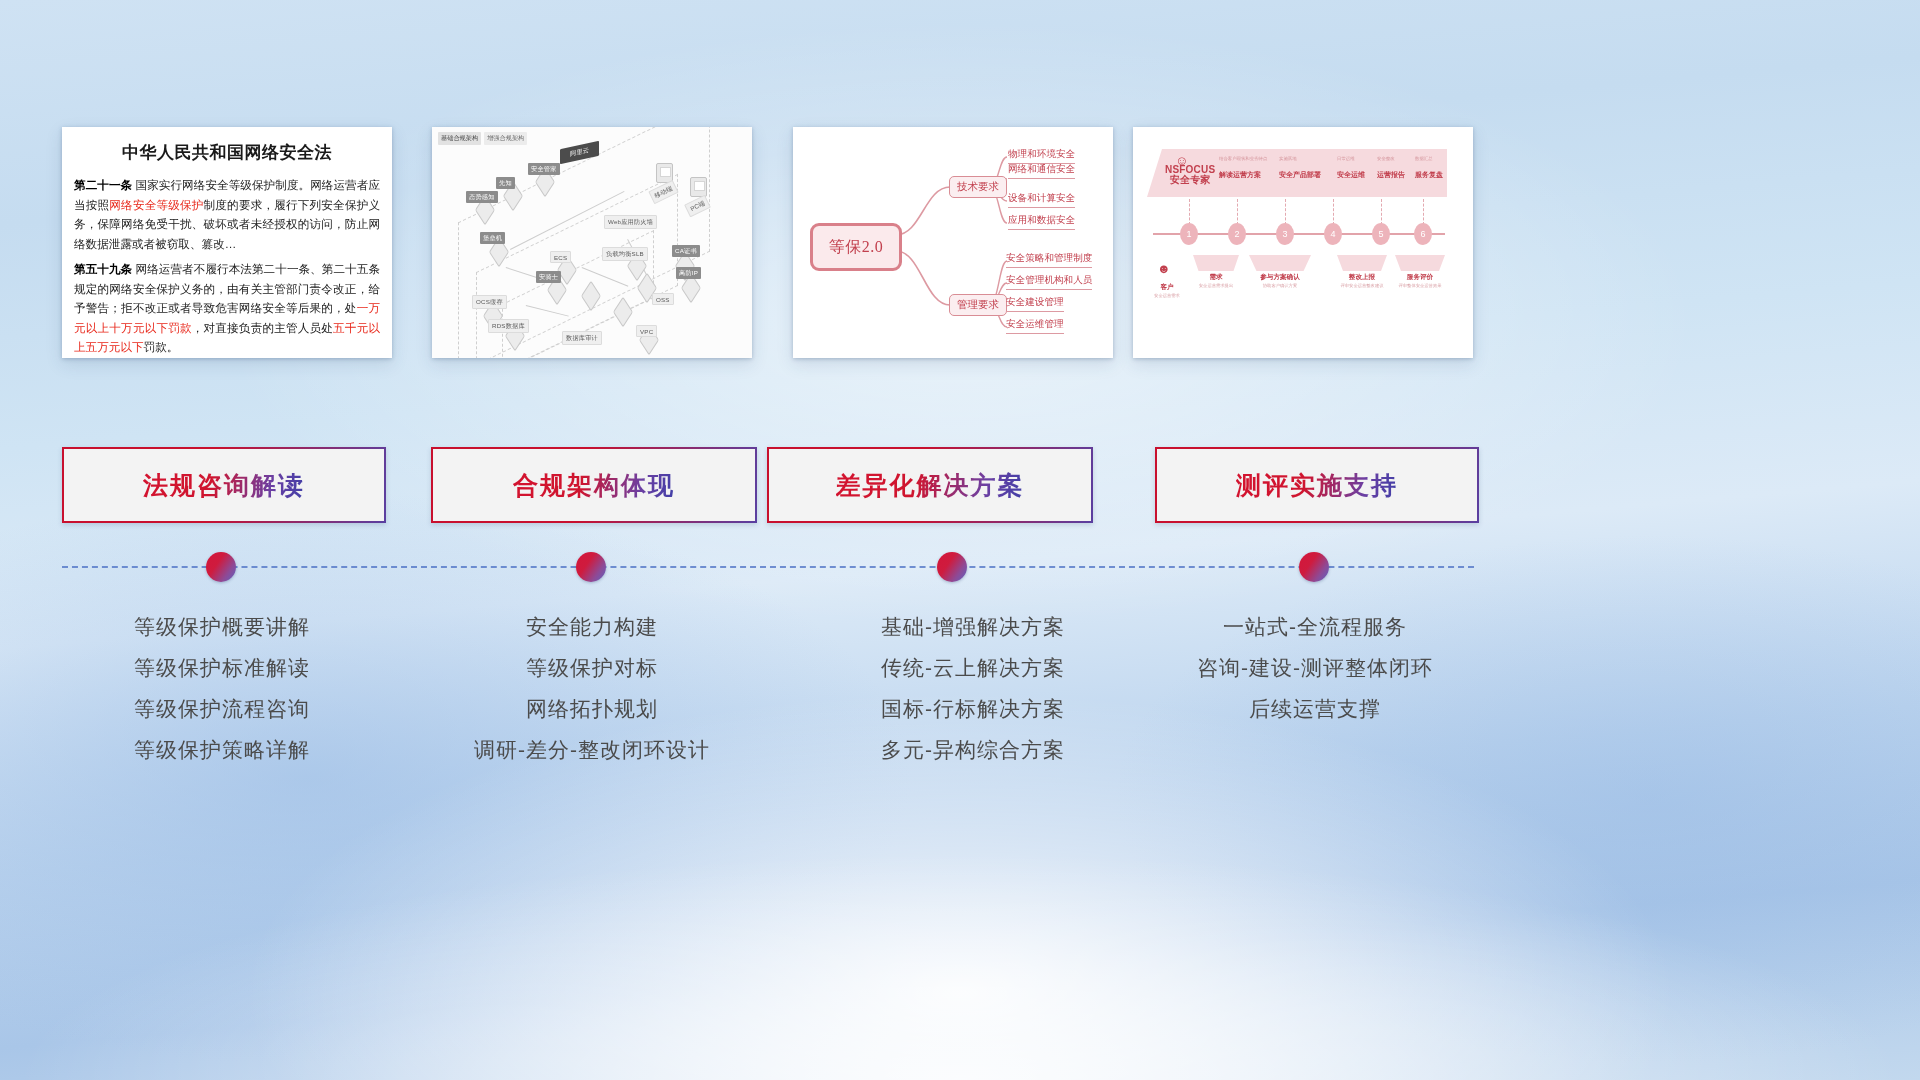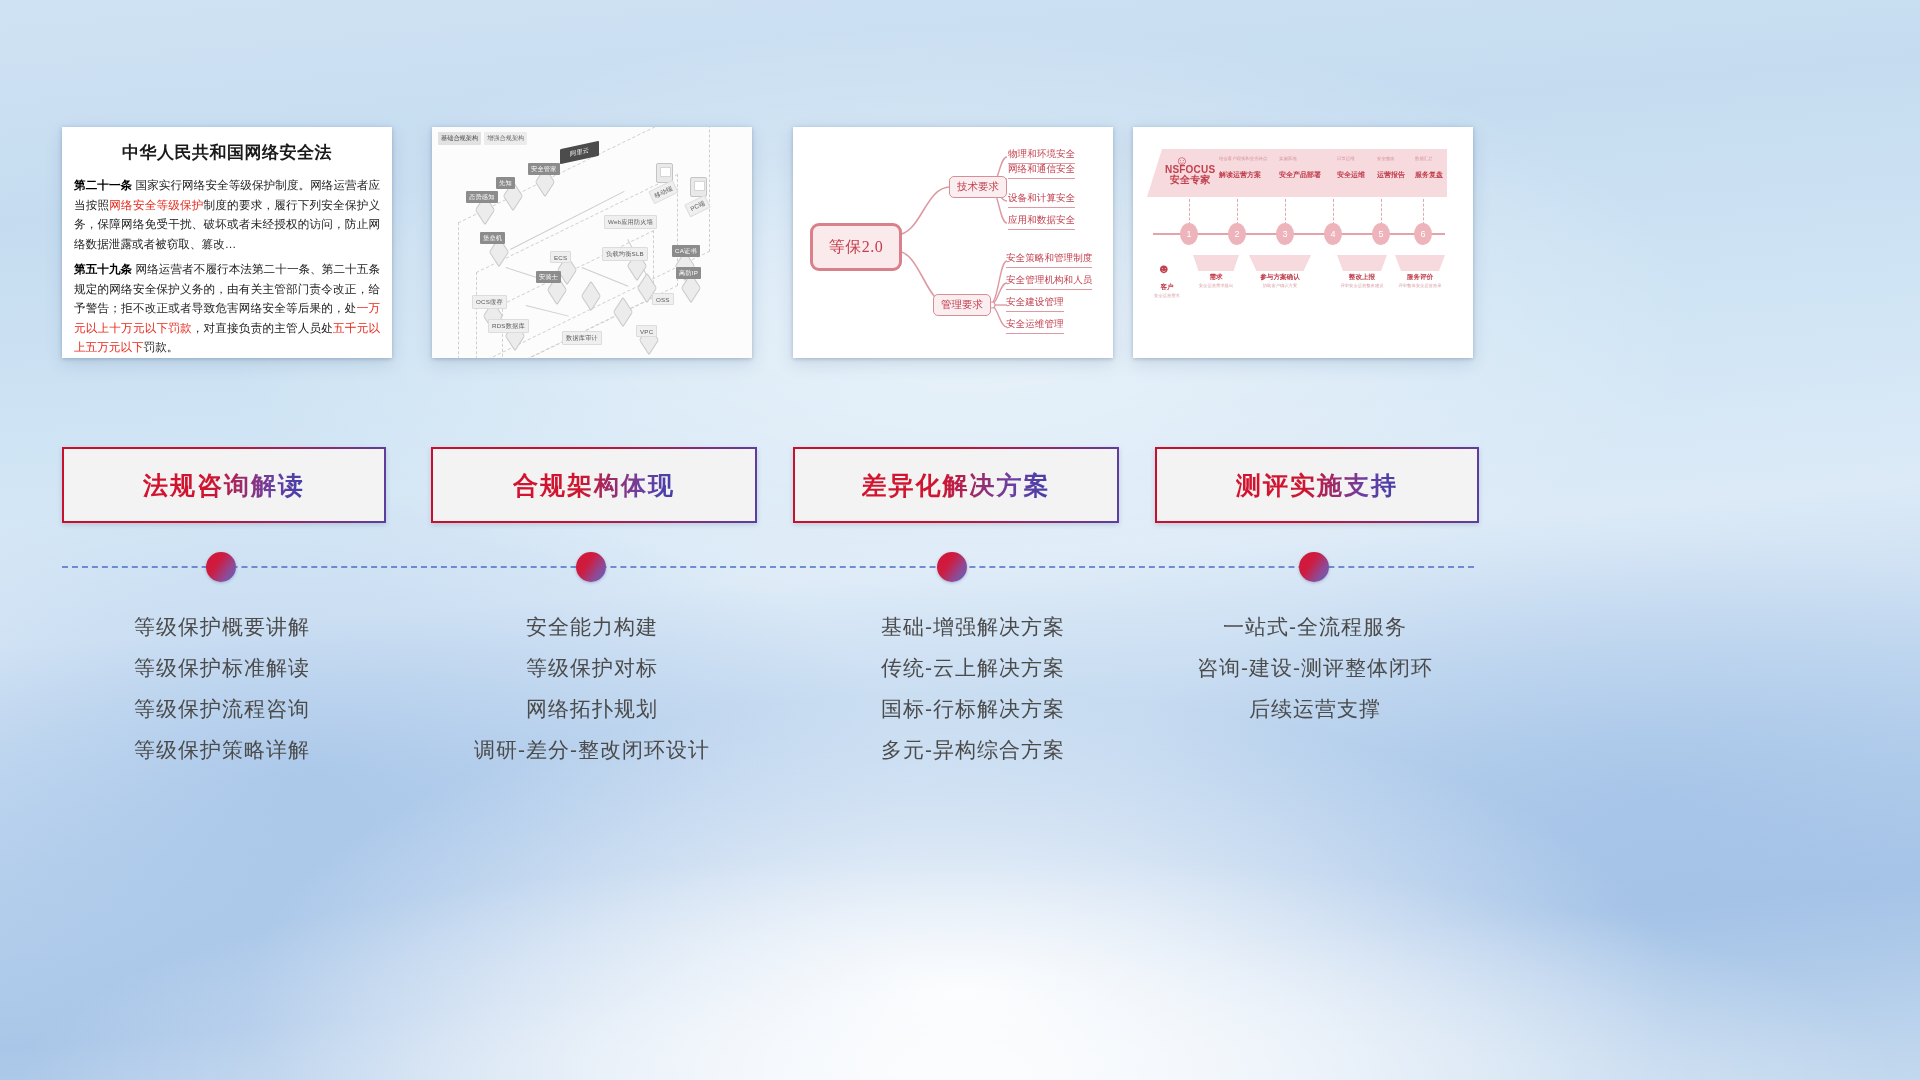--- a/index.html
+++ b/index.html
@@ -149,21 +149,21 @@
     display:flex;align-items:center;justify-content:center;
   }
   .hbox span{
     font-size:25px;font-weight:bold;letter-spacing:2px;
     background:linear-gradient(100deg,#d3132f 0%,#cf152f 42%,#6c3fa2 78%,#3f3fa8 100%);
     -webkit-background-clip:text;background-clip:text;color:transparent;
     white-space:nowrap;
   }
   .h1{left:62px;width:320px;}
   .h2{left:431px;width:322px;}
-  .h3{left:793px;width:322px;}
+  .h3{left:767px;width:322px;}
   .h4{left:1155px;width:320px;}
 
   
   .tline{
     position:absolute;left:62px;top:566px;width:1412px;height:0;
     border-top:2px dashed #4a6fc4;opacity:.75;
   }
   .tdot{
     position:absolute;top:552px;width:30px;height:30px;border-radius:50%;
     background:linear-gradient(125deg,#d3163a 0%,#cf1b3e 38%,#8e4a96 72%,#5b63c4 100%);
@@ -301,21 +301,21 @@
         <path d="M196,178 C206,178 206,156 214,156" fill="none" stroke="#dd9aa2" stroke-width="1.4"></path>
         <path d="M196,178 C206,178 206,178 214,178" fill="none" stroke="#dd9aa2" stroke-width="1.4"></path>
         <path d="M196,178 C206,178 206,200 214,200" fill="none" stroke="#dd9aa2" stroke-width="1.4"></path>
         <circle cx="199" cy="60" r="3" fill="#fff" stroke="#dd9aa2" stroke-width="1.2"></circle>
         <circle cx="199" cy="178" r="3" fill="#fff" stroke="#dd9aa2" stroke-width="1.2"></circle>
       </svg>
 
       <div class="root">等保2.0</div>
 
       <div class="mnode" style="left:156px;top:49px;">技术要求</div>
-      <div class="mnode" style="left:140px;top:167px;">管理要求</div>
+      <div class="mnode" style="left:156px;top:167px;">管理要求</div>
 
       <div class="leaf" style="left:215px;top:21px;">物理和环境安全</div>
       <div class="leaf" style="left:215px;top:36px;">网络和通信安全</div>
       <div class="leaf" style="left:215px;top:65px;">设备和计算安全</div>
       <div class="leaf" style="left:215px;top:87px;">应用和数据安全</div>
 
       <div class="leaf" style="left:213px;top:125px;">安全策略和管理制度</div>
       <div class="leaf" style="left:213px;top:147px;">安全管理机构和人员</div>
       <div class="leaf" style="left:213px;top:169px;">安全建设管理</div>
       <div class="leaf" style="left:213px;top:191px;">安全运维管理</div>

